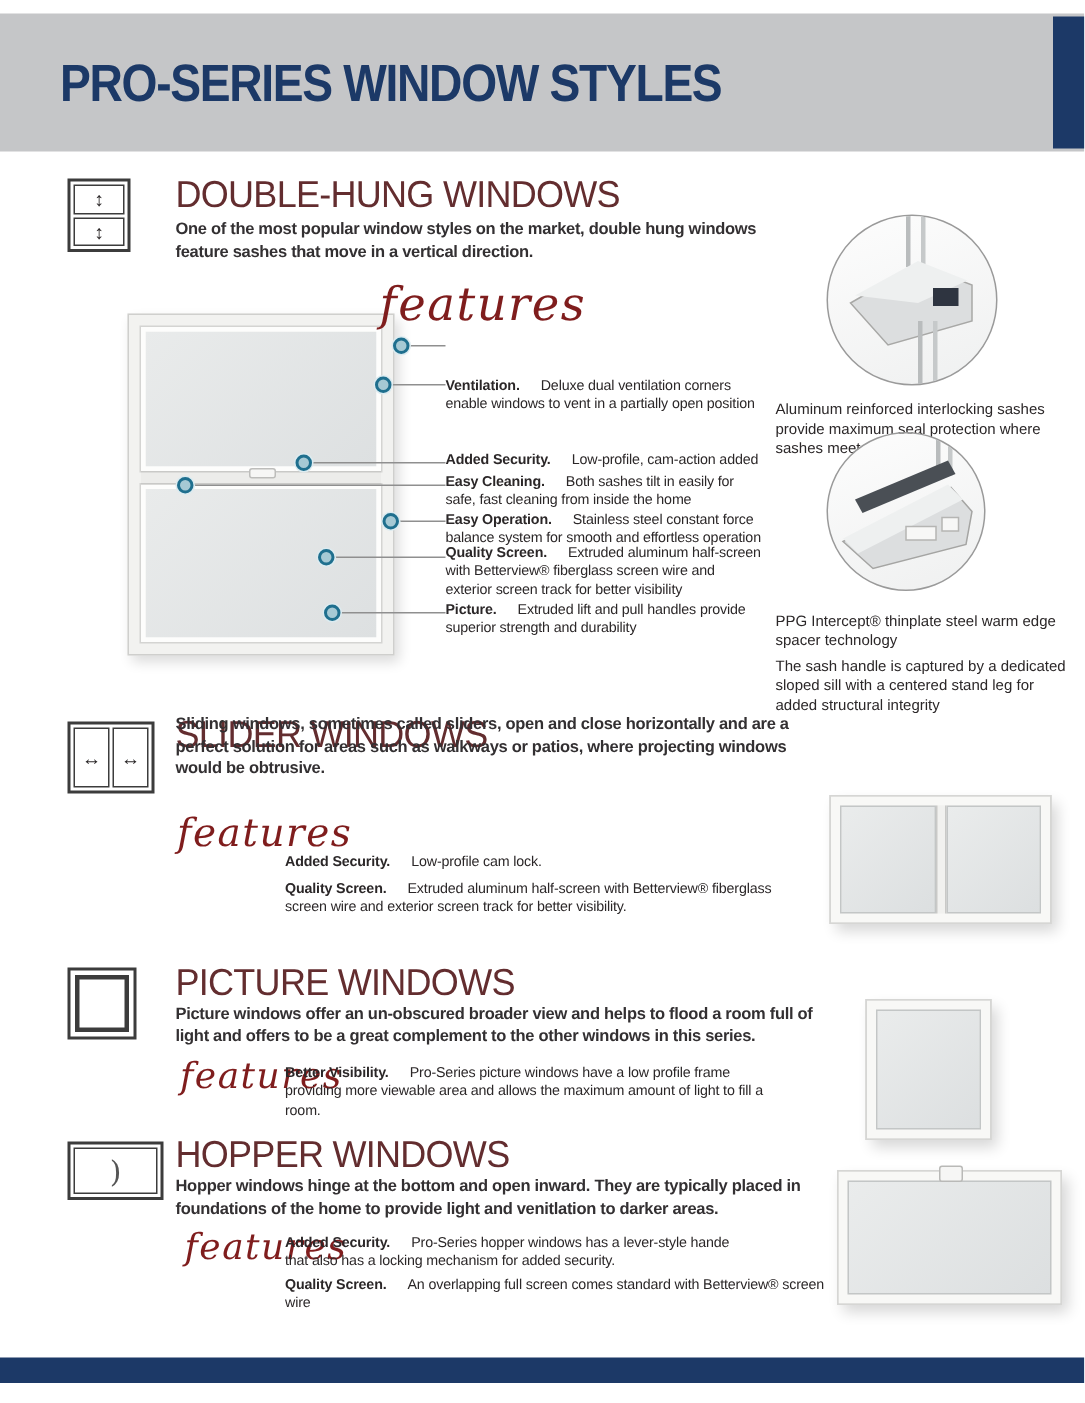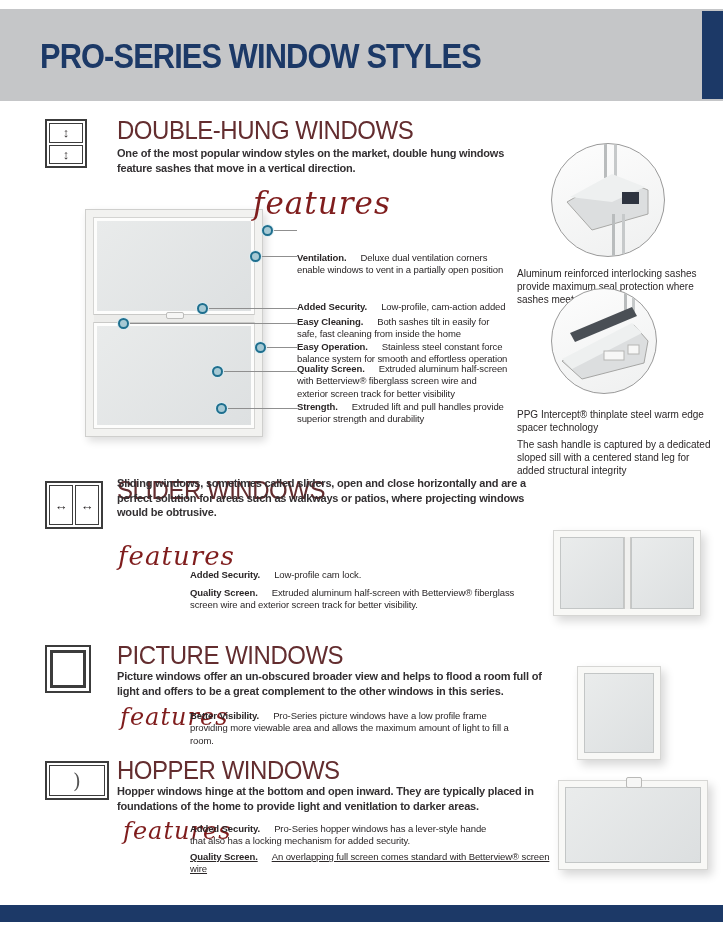--- a/index.html
+++ b/index.html
@@ -128,21 +128,21 @@
     <div class="feat" style="left:212px; top:121px; width:212px;">
       <b>Easy Cleaning.</b><span>Both sashes tilt in easily for safe, fast cleaning from inside the home</span>
     </div>
     <div class="feat" style="left:212px; top:146px; width:212px;">
       <b>Easy Operation.</b><span>Stainless steel constant force balance system for smooth and effortless operation</span>
     </div>
     <div class="feat" style="left:212px; top:168px; width:212px;">
       <b>Quality Screen.</b><span>Extruded aluminum half-screen with Betterview® fiberglass screen wire and exterior screen track for better visibility</span>
     </div>
     <div class="feat" style="left:212px; top:206px; width:212px;">
-      <b>Strength.</b><span>Extruded lift and pull handles provide superior strength and durability</span>
+      <b>Picture.</b><span>Extruded lift and pull handles provide superior strength and durability</span>
     </div>
   </div>
 
   <div class="xsec-circle" style="left:551px; top:143px; width:112px; height:112px;">
     <svg width="112" height="112" viewBox="0 0 112 112">
       <rect x="52" y="0" width="3" height="34" fill="#b9bcbd"></rect>
       <rect x="62" y="0" width="3" height="34" fill="#c6c9ca"></rect>
       <polygon points="15,58 60,32 96,46 96,70 40,86" fill="#dcdedf" stroke="#a8a8a6" stroke-width="1"></polygon>
       <polygon points="18,53 60,30 93,43 60,58" fill="#eef0f0"></polygon>
       <rect x="70" y="48" width="17" height="12" fill="#2e3440"></rect>
@@ -215,21 +215,21 @@
         <span>)</span>
       </div>
   </div>
   <h2 class="sec-heading" style="left:117px; top:756px;">HOPPER WINDOWS</h2>
   <p class="sec-para" style="left:117px; top:784px; width:450px;">Hopper windows hinge at the bottom and open inward. They are typically placed in foundations of the home to provide light and venitlation to darker areas.</p>
   <div class="features-script" style="left:123px; top:817px; font-size:24px;">features</div>
 
   <div class="feat" style="left:190px; top:823px; width:310px;">
     <b>Added Security.</b><span>Pro-Series hopper windows has a lever-style hande that also has a locking mechanism for added security.</span>
   </div>
-  <div class="feat" style="left:190px; top:851px; width:360px;text-decoration:underline;">
+  <div class="feat" style="left:190px; top:851px; width:360px;">
     <b>Quality Screen.</b><span>An overlapping full screen comes standard with Betterview® screen wire</span>
   </div>
 
   <div class="photo" style="left:558px; top:780px; width:150px; height:90px;">
     <div class="hopper-latch"></div>
     <div class="frame">
       <div class="glass"></div>
     </div>
   </div>
 

